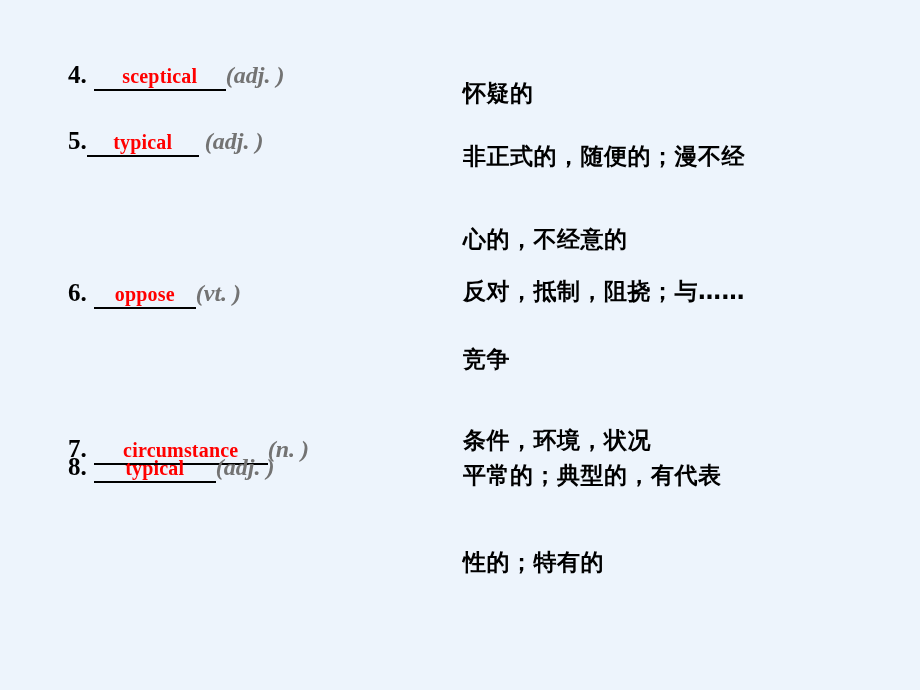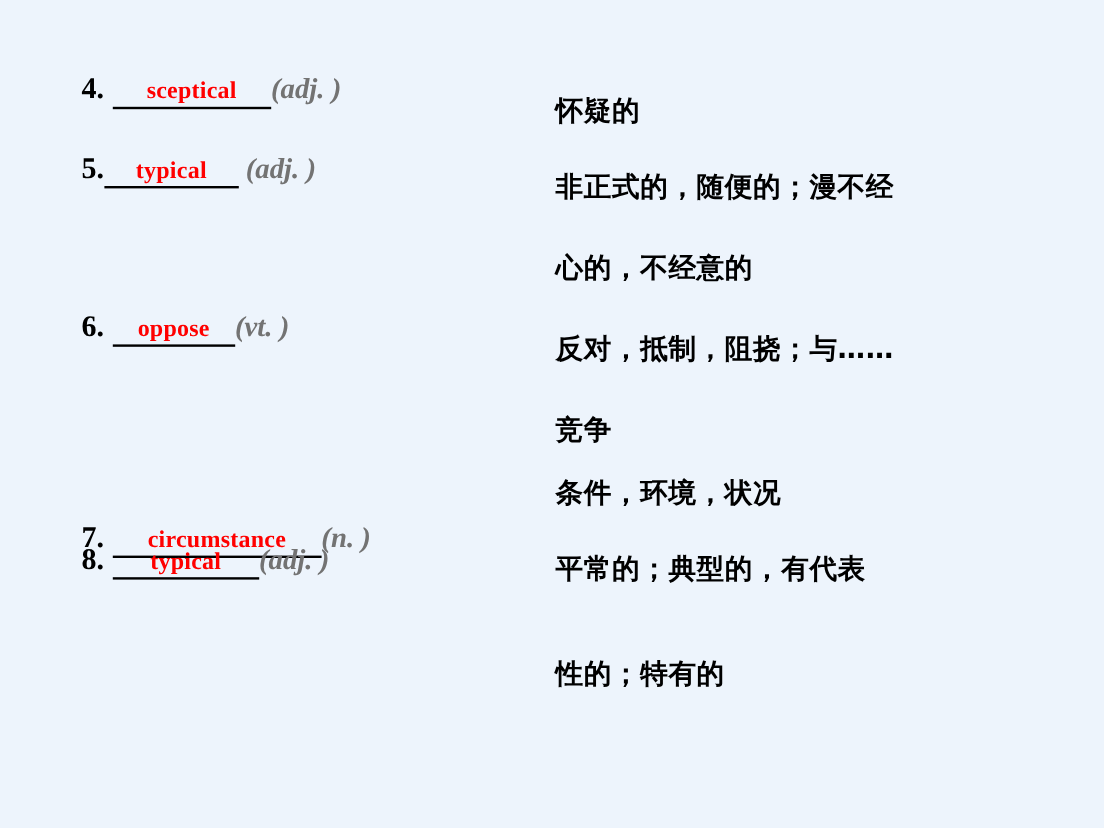--- a/index.html
+++ b/index.html
@@ -80,21 +80,21 @@
   #row-8 { top: 392px; }
 
   #row-4 .gap { display:inline-block; width: 7px; }
   #row-5 .gap { display:inline-block; width: 0px; }
   #row-6 .gap { display:inline-block; width: 7px; }
   #row-7 .gap { display:inline-block; width: 7px; }
   #row-8 .gap { display:inline-block; width: 7px; }
 
   #row-4 .blank { min-width: 128px; }
   #row-5 .blank { min-width: 108px; }
-  #row-6 .blank { min-width: 98px; }
+  #row-6 .blank { min-width: 98px; margin-top: 20px; }
   #row-7 .blank { min-width: 170px; }
   #row-8 .blank { min-width: 118px; }
 
   #row-5 .pos { margin-left: 6px; }
 
   
   .meanings-column {
     position: absolute;
     left: 463px;
     top: 62px;
@@ -138,21 +138,21 @@
 
     <div class="word-row" id="row-8">
       <span class="num">8.</span><span class="gap"></span><span class="blank"><span class="answer">typical</span></span><span class="pos">(adj. )</span>
     </div>
 
   </div>
 
   <div class="meanings-column">
     <div class="meaning-line" style="top:20px;">怀疑的</div>
     <div class="meaning-line" style="top:83px;">非正式的，随便的；漫不经</div>
-    <div class="meaning-line" style="top:151px;">心的，不经意的</div>
+    <div class="meaning-line" style="top:166px;">心的，不经意的</div>
     <div class="meaning-line" style="top:218px;">反对，抵制，阻挠；与……</div>
     <div class="meaning-line" style="top:286px;">竞争</div>
-    <div class="meaning-line" style="top:338px;">条件，环境，状况</div>
+    <div class="meaning-line" style="top:367px;">条件，环境，状况</div>
     <div class="meaning-line" style="top:402px;">平常的；典型的，有代表</div>
     <div class="meaning-line" style="top:489px;">性的；特有的</div>
   </div>
 
 </div>
 
 </body></html>

